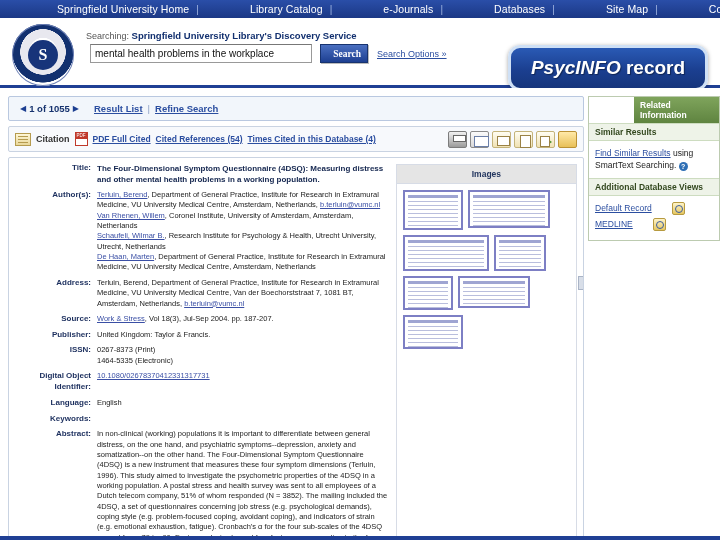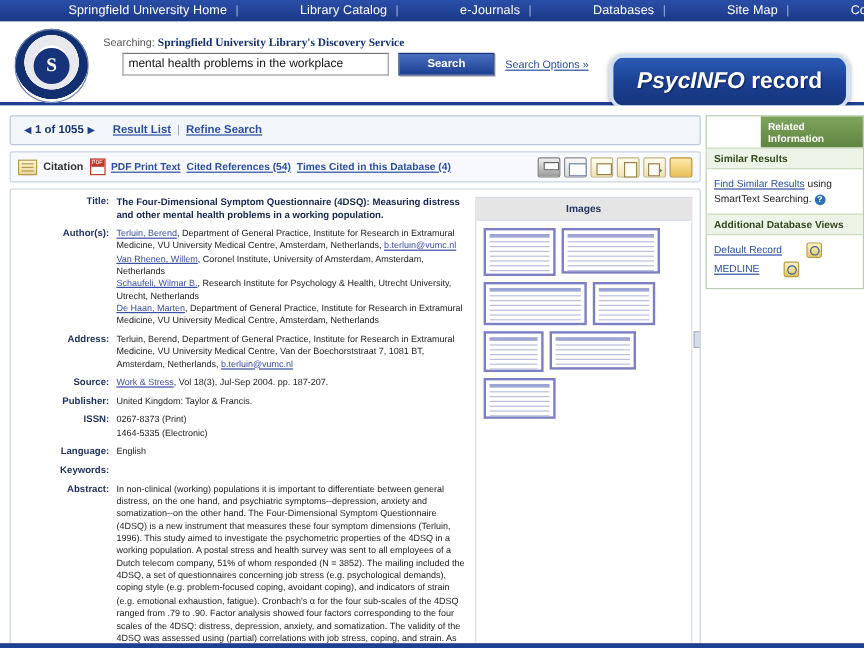--- a/index.html
+++ b/index.html
@@ -51,36 +51,37 @@
   }
   .crest .ring-text{
     position:absolute;inset:0;border-radius:50%;
     box-shadow: inset 0 0 0 1px #6b7fb5;
   }
   .searching-line {
     position:absolute; left:86px; top:12px;
     font-size:9px; color:#333;
   }
   .searching-line .lbl { color:#555; }
-  .searching-line .svc { font-weight:bold; color:#12306f; font-size:9.5px;font-family:Liberation Serif, serif;}
-  .searchrow { position:absolute; left:102px; top:26px; display:flex; align-items:center; }
+  .searching-line .svc { font-weight:bold; color:#12306f; font-size:9.5px;}
+  .searchrow { position:absolute; left:90px; top:26px; display:flex; align-items:center; }
   .searchbox {
     width: 222px; height: 19px;
     border:1px solid #999; border-top-color:#777;
     font-size:10px; padding:0 4px; color:#111;
     font-family:"Liberation Sans", sans-serif;
     background:#fff;
   }
   .searchbtn {
-    margin-left:8px; width:80px; height:19px;
+    margin-left:8px; width:48px; height:19px;
     background: linear-gradient(to bottom,#4a6fc0,#1d3f91);
     border:1px solid #17336f; color:#fff;
     font-size:9.5px; font-weight:bold; cursor:pointer;
-    font-family:Liberation Sans, sans-serif;
+    font-family:Liberation Serif, serif;
     box-shadow: 1px 1px 0 #bbb;
+    text-align: right;
   }
   .searchopts { margin-left:9px; font-size:9px; color:#2b4ea0; text-decoration:underline; white-space:nowrap;}
 
   
   .callout {
     position:absolute; right:12px; top:27px;
     width:200px; height:46px;
     border-radius:12px;
     background: linear-gradient(to bottom,#2a5ab5 0%,#1b3f90 55%,#16357c 100%);
     border:3px solid #cfe0f5;
@@ -273,21 +274,21 @@
         <a href="#">Result List</a>
         <span class="pipe">|</span>
         <a href="#">Refine Search</a>
       </div>
 
       <div class="toolbar">
         <div class="tb-left">
           <span class="citation-ico"></span>
           <span class="lbl-citation">Citation</span>
           <span class="pdf-ico"></span>
-          <a class="tb-link" href="#">PDF Print Text</a>
+          <a class="tb-link" href="#">PDF Full Cited</a>
           <a class="tb-link" href="#">Cited References (54)</a>
           <a class="tb-link" href="#">Times Cited in this Database (4)</a>
         </div>
         <div class="tb-right">
           <span class="ico print"></span>
           <span class="ico email"></span>
           <span class="ico save"></span>
           <span class="ico cite"></span>
           <span class="ico export"></span>
           <span class="ico folder"></span>
@@ -331,20 +332,24 @@
             </div>
 
             <div class="frow">
               <div class="fname">ISSN:</div>
               <div class="fval">
                 <span>0267-8373 (Print)</span><br>
                 <span>1464-5335 (Electronic)</span>
               </div>
             </div>
 
+            <div class="frow">
+              <div class="fname">Digital Object Identifier:</div>
+              <div class="fval"><a href="#">10.1080/02678370412331317731</a></div>
+            </div>
 
             <div class="frow">
               <div class="fname">Language:</div>
               <div class="fval">English</div>
             </div>
 
             <div class="frow">
               <div class="fname">Keywords:</div>
             </div>
 

